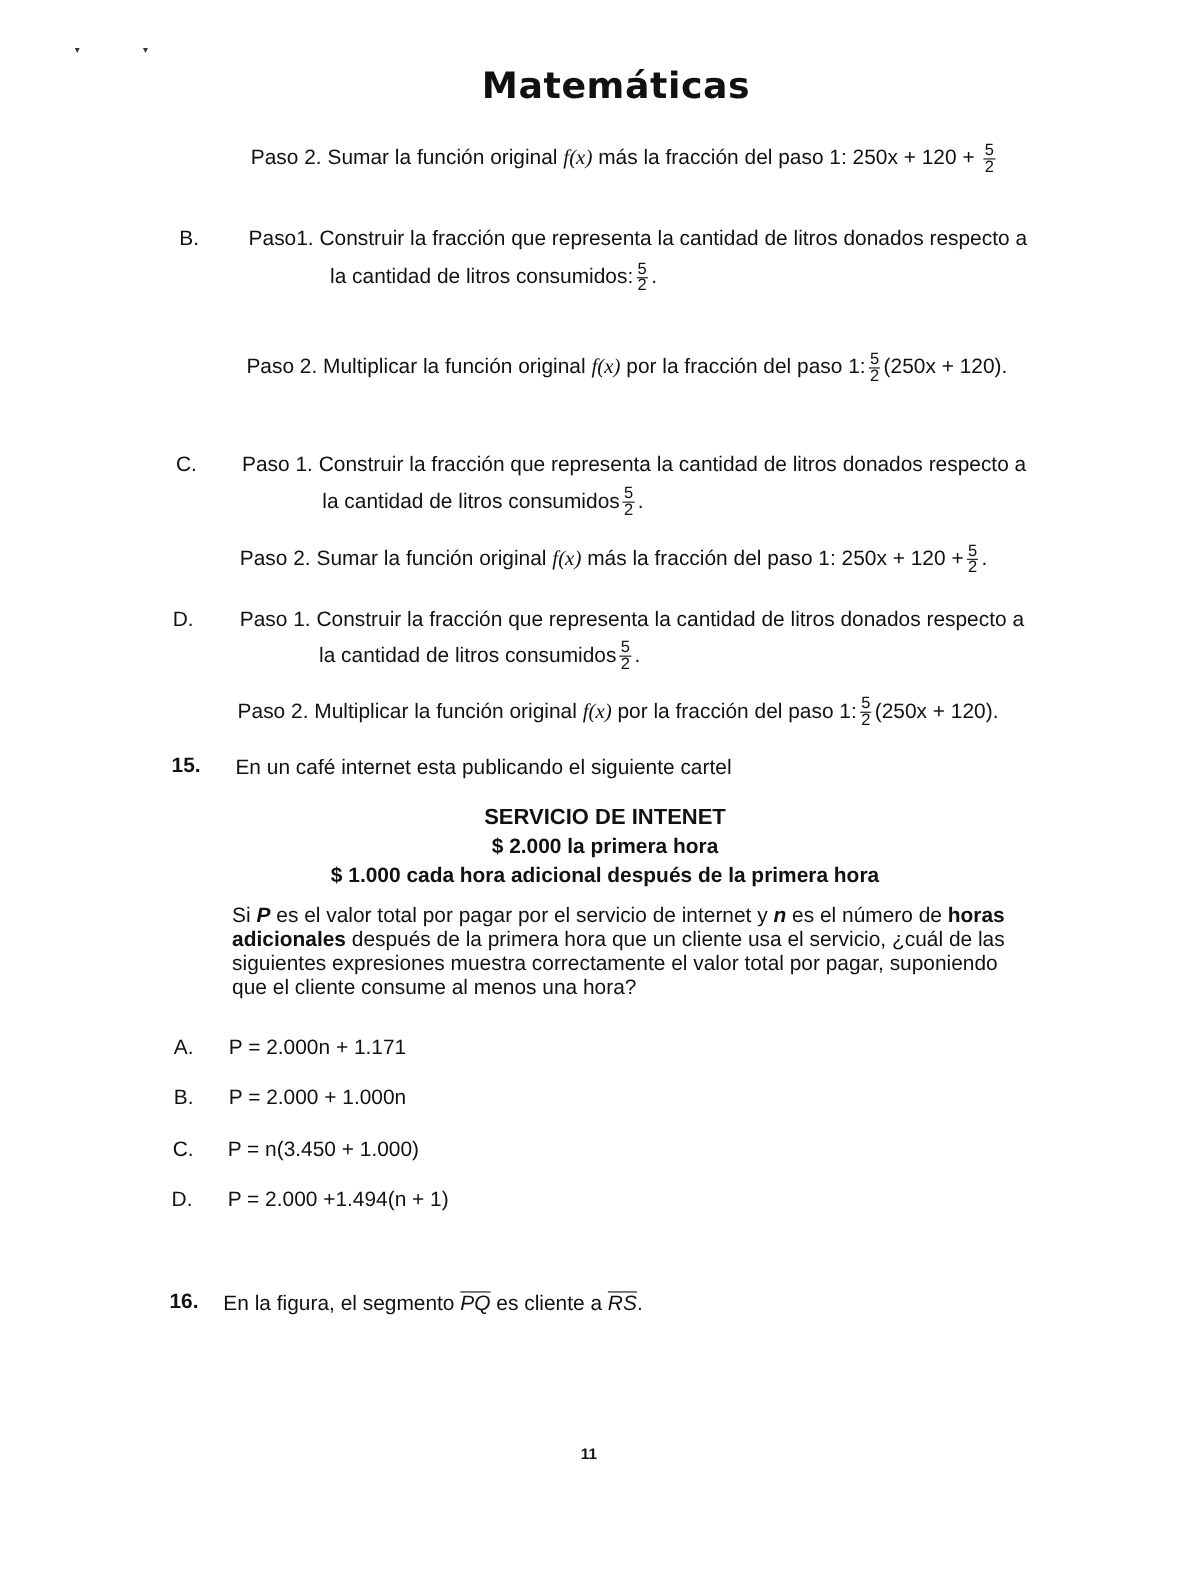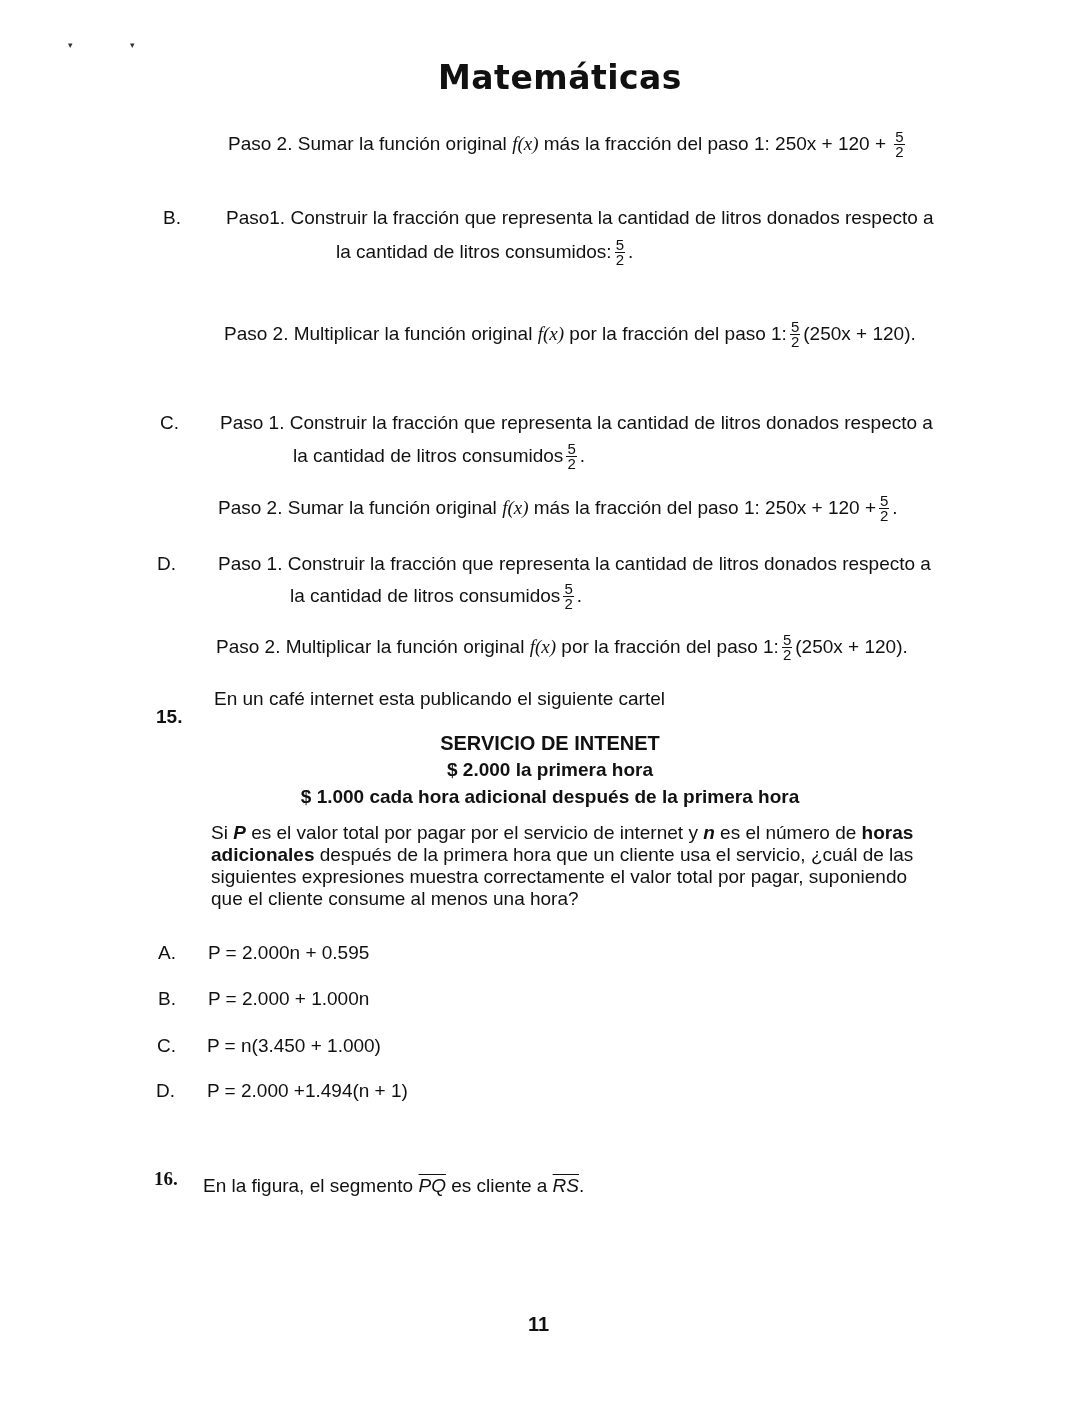--- a/index.html
+++ b/index.html
@@ -15,26 +15,26 @@
   }
   .specks { top: 40px; font-size: 9px; color: #333; }
   .frac {
     display: inline-flex; flex-direction: column; align-items: center;
     vertical-align: middle; font-size: 15px; line-height: 14px; margin: 0 3px;
   }
   .frac .num { border-bottom: 1.5px solid #111; padding: 0 1px; }
   .frac .den { padding: 0 1px; }
   .fx { font-family: "Liberation Serif", serif; font-style: italic; }
   .letter { font-size: 19px; }
-  .bold { font-weight: bold; margin-top: 20px; }
+  .bold { font-weight: bold; }
   .italbold { font-weight: bold; font-style: italic; }
   .center-line { left: 0; width: 1100px; text-align: center; font-weight: bold; }
   .para { line-height: 22px; white-space: normal; width: 720px; }
   .over { text-decoration: overline; font-family: Liberation Sans, sans-serif; font-style: italic; }
-  .pagenum { font-weight: bold; font-size: 20px; }
+  .pagenum { font-weight: bold; font-size: 14px; }
 </style>
 </head>
 <body>
 
 <div class="abs specks" style="left:68px;">▾</div>
 <div class="abs specks" style="left:130px;">▾</div>
 
 <div class="abs title">Matemáticas</div>
 
 <div class="abs" style="left:228px; top:130px;">
@@ -46,21 +46,21 @@
       <span class="num">5</span>
       <span class="den">2</span>
     </span>
 </div>
 
 <div class="abs letter" style="left:163px; top:207px;">B.</div>
 <div class="abs" style="left:226px; top:207px;">
   <span>Paso1.</span>
   <span>Construir la fracción que representa la cantidad de litros donados respecto a</span>
 </div>
-<div class="abs" style="left:300px; top:238px;margin-left:36px;">
+<div class="abs" style="left:300px; top:238px;">
   <span>la cantidad de litros consumidos:</span><span class="frac">
       <span class="num">5</span>
       <span class="den">2</span>
     </span>.
 </div>
 <div class="abs" style="left:224px; top:320px;">
   <span>Paso 2.</span>
   <span>Multiplicar la función original</span>
   <span class="fx">f(x)</span>
   <span>por la fracción del paso 1:</span><span class="frac">
@@ -116,33 +116,33 @@
 
 <div class="abs center-line" style="top:732px; font-size:20px;">SERVICIO DE INTENET</div>
 <div class="abs center-line" style="top:759px;">$ 2.000 la primera hora</div>
 <div class="abs center-line" style="top:786px;">$ 1.000 cada hora adicional después de la primera hora</div>
 
 <div class="abs para" style="left:211px; top:822px;">
   <span>Si </span><span class="italbold">P</span><span> es el valor total por pagar por el servicio de internet y </span><span class="italbold">n</span><span> es el número de </span><span class="bold">horas adicionales</span><span> después de la primera hora que un cliente usa el servicio, ¿cuál de las siguientes expresiones muestra correctamente el valor total por pagar, suponiendo que el cliente consume al menos una hora?</span>
 </div>
 
 <div class="abs" style="left:158px; top:942px;">
-  <span style="display:inline-block; width:50px;">A.</span><span>P = 2.000n + 0.595</span>
+  <span style="display:inline-block; width:50px;">A.</span><span>P = 2.000n + 1.171</span>
 </div>
 <div class="abs" style="left:158px; top:988px;">
   <span style="display:inline-block; width:50px;">B.</span><span>P = 2.000 + 1.000n</span>
 </div>
 <div class="abs" style="left:157px; top:1035px;">
   <span style="display:inline-block; width:50px;">C.</span><span>P = n(3.450 + 1.000)</span>
 </div>
 <div class="abs" style="left:156px; top:1080px;">
   <span style="display:inline-block; width:51px;">D.</span><span>P = 2.000 +1.494(n + 1)</span>
 </div>
 
-<div class="abs bold" style="left:154px; top:1148px;font-family:Liberation Serif, serif;">16.</div>
+<div class="abs bold" style="left:154px; top:1173px;">16.</div>
 <div class="abs" style="left:203px; top:1175px;">
   <span>En la figura, el segmento</span>
   <span class="over">PQ</span>
   <span>es cliente a</span>
   <span class="over">RS</span><span>.</span>
 </div>
 
 <div class="abs pagenum" style="left:528px; top:1313px;">11</div>
 
 </body></html>

